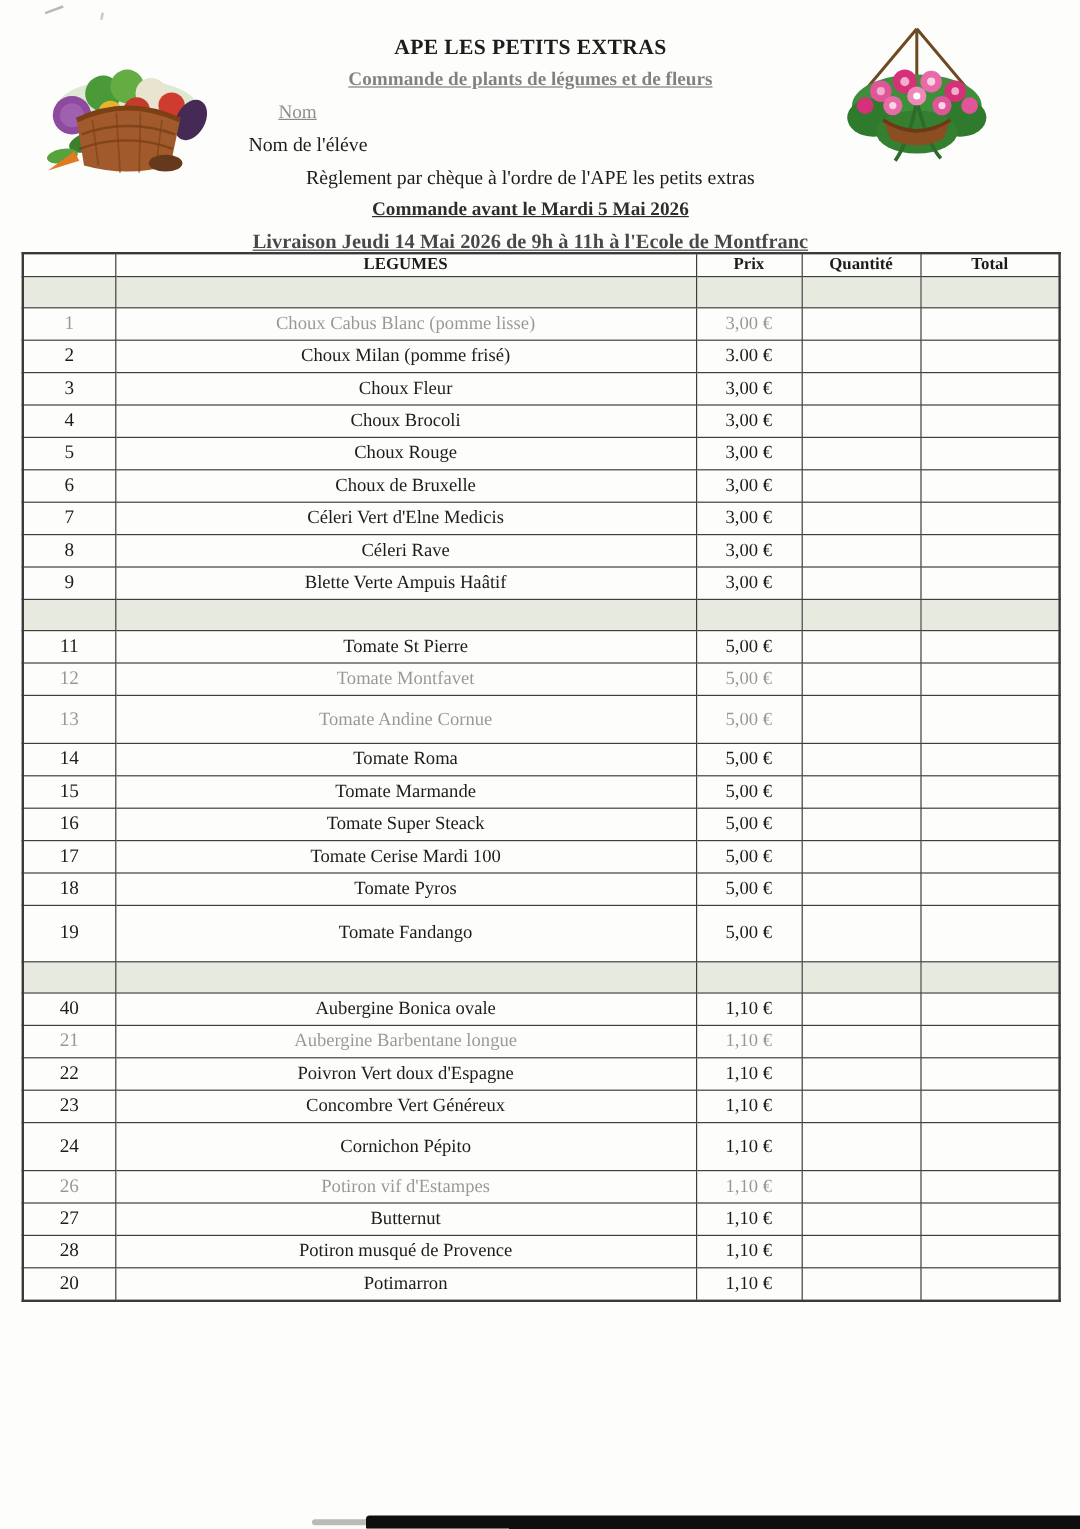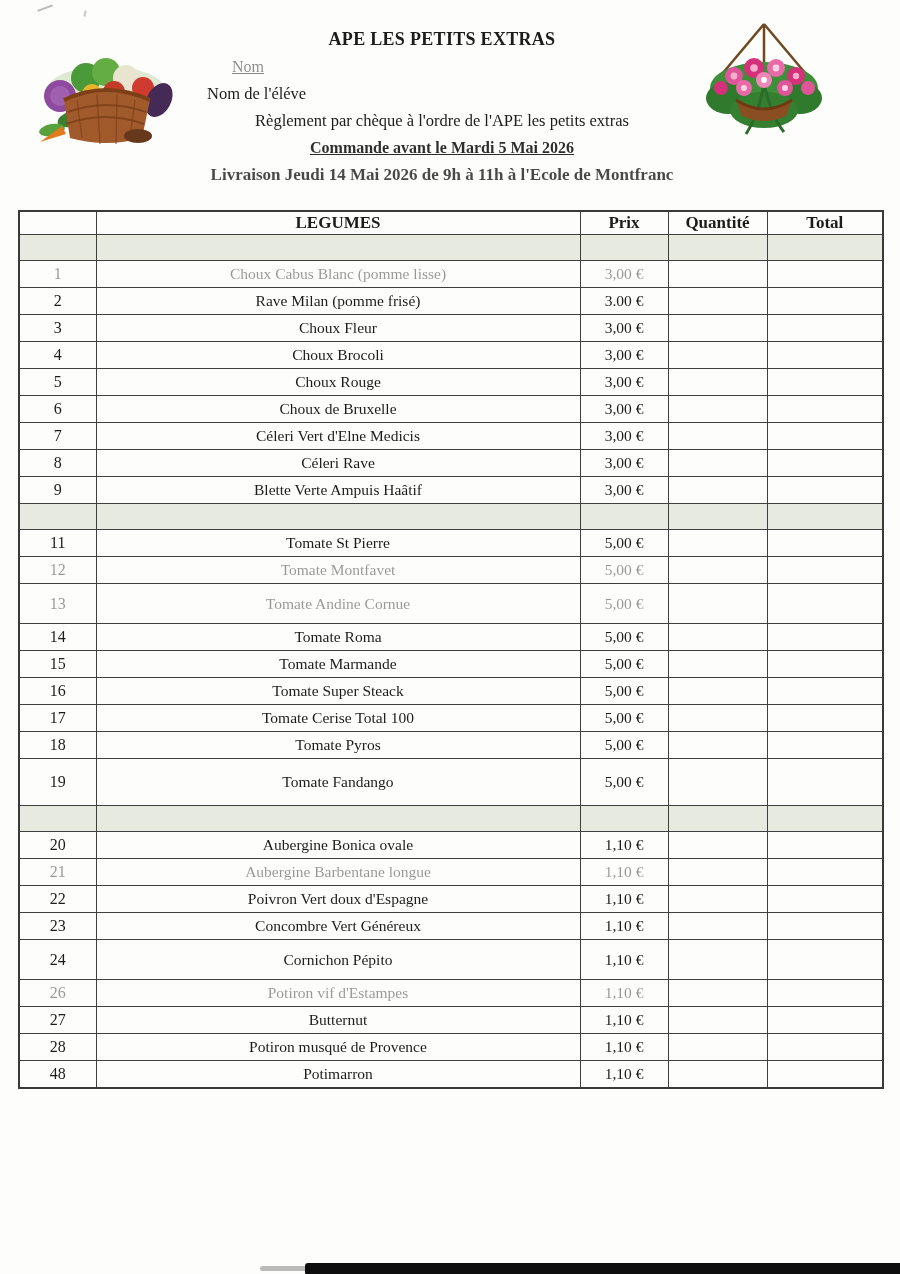--- a/index.html
+++ b/index.html
@@ -19,21 +19,21 @@
   }
   .header-text > div { line-height:27px; white-space:nowrap; }
   .doc-title   { font-size:18px; font-weight:bold; letter-spacing:.3px; }
   .doc-subtitle{ font-size:16px; font-weight:bold; text-decoration:underline;
                  opacity:.55; filter:blur(.3px); }
   .nom-line    { text-align:left; padding-left:232px; font-size:16px;
                  text-decoration:underline; opacity:.5; filter:blur(.3px); }
   .student-line{ text-align:left; padding-left:207px; font-size:16.5px; }
   .payment-line{ font-size:16.5px; }
   .deadline-line{ font-size:16px; font-weight:bold; text-decoration:underline; opacity:.92; }
-  .delivery-line{ font-size:17px; font-weight:bold; 
+  .delivery-line{ font-size:17px; font-weight:bold; text-decoration:underline;
                   opacity:.8; filter:blur(.2px); }
 
   .art { position:absolute; }
   .art-left  { top:34px;  left:22px; }
   .art-right { top:22px;  left:688px; }
 
   
   .scan-mark1 { position:absolute; top:7px; left:38px; width:16px; height:7px;
                 border-top:2px solid #8a8a8a; transform:rotate(-20deg); opacity:.6; }
   .scan-mark2 { position:absolute; top:11px; left:84px; width:6px; height:6px;
@@ -45,21 +45,21 @@
     border-collapse:collapse; table-layout:fixed;
     border:2px solid #3a3a3a;
   }
   .order th, .order td {
     border:1px solid #3f3f3f;
     text-align:center; vertical-align:middle;
     padding:1px 4px;
     font-size:15.5px;
     overflow:hidden; white-space:nowrap;
   }
-  .order thead th { height:15px; font-size:17px; font-weight:bold;margin-left:40px; }
+  .order thead th { height:15px; font-size:14px; font-weight:bold;margin-left:40px; }
   .order tbody td { height:27px; }
   tr.section-row td {
     background:#e7ebdf; height:26px;
     font-weight:bold; font-size:15.5px;
   }
   tr.faded td { opacity:.45; filter:blur(.4px); }
   td.num-cell { font-size:16px; }
   col.c-num   { width:77px;  }
   col.c-name  { width:484px; }
   col.c-price { width:88px;  }
@@ -129,20 +129,21 @@
       <circle cx="76" cy="58" r="3" fill="#ffffff"></circle>
     <circle cx="33" cy="66" r="7" fill="#d4317a"></circle>
     <circle cx="120" cy="66" r="7" fill="#e0559a"></circle>
     <path d="M48 78 Q76 96 104 78 L98 94 Q76 104 54 94 Z" fill="#8a4e22"></path>
     <path d="M48 78 Q76 96 104 78" stroke="#6e3a14" stroke-width="3" fill="none"></path>
   </svg>
 </div>
 
 <div class="header-text">
   <div class="doc-title">APE LES PETITS EXTRAS</div>
+  <div class="doc-subtitle">Commande de plants de légumes et de fleurs</div>
   <div class="nom-line">Nom</div>
   <div class="student-line">Nom de l'éléve</div>
   <div class="payment-line">Règlement par chèque à l'ordre de l'APE les petits extras</div>
   <div class="deadline-line">Commande avant le Mardi 5 Mai 2026</div>
   <div class="delivery-line">Livraison Jeudi 14 Mai 2026 de 9h à 11h à l'Ecole de Montfranc</div>
 </div>
 
 <table class="order">
   <colgroup>
     <col class="c-num">
@@ -170,21 +171,21 @@
       </tr>
       <tr class="faded">
         <td class="num-cell">1</td>
         <td class="name-cell">Choux Cabus Blanc (pomme lisse)</td>
         <td class="price-cell">3,00 €</td>
         <td class="qty-cell"></td>
         <td class="total-cell"></td>
       </tr>
       <tr>
         <td class="num-cell">2</td>
-        <td class="name-cell">Rave Milan (pomme frisé)</td>
+        <td class="name-cell">Choux Milan (pomme frisé)</td>
         <td class="price-cell">3.00 €</td>
         <td class="qty-cell"></td>
         <td class="total-cell"></td>
       </tr>
       <tr>
         <td class="num-cell">3</td>
         <td class="name-cell">Choux Fleur</td>
         <td class="price-cell">3,00 €</td>
         <td class="qty-cell"></td>
         <td class="total-cell"></td>
@@ -275,21 +276,21 @@
       </tr>
       <tr>
         <td class="num-cell">16</td>
         <td class="name-cell">Tomate Super Steack</td>
         <td class="price-cell">5,00 €</td>
         <td class="qty-cell"></td>
         <td class="total-cell"></td>
       </tr>
       <tr>
         <td class="num-cell">17</td>
-        <td class="name-cell">Tomate Cerise Total 100</td>
+        <td class="name-cell">Tomate Cerise Mardi 100</td>
         <td class="price-cell">5,00 €</td>
         <td class="qty-cell"></td>
         <td class="total-cell"></td>
       </tr>
       <tr>
         <td class="num-cell">18</td>
         <td class="name-cell">Tomate Pyros</td>
         <td class="price-cell">5,00 €</td>
         <td class="qty-cell"></td>
         <td class="total-cell"></td>
@@ -302,21 +303,21 @@
         <td class="total-cell"></td>
       </tr>
       <tr class="section-row">
         <td></td>
         <td></td>
         <td></td>
         <td></td>
         <td></td>
       </tr>
       <tr>
-        <td class="num-cell">20</td>
+        <td class="num-cell">40</td>
         <td class="name-cell">Aubergine Bonica ovale</td>
         <td class="price-cell">1,10 €</td>
         <td class="qty-cell"></td>
         <td class="total-cell"></td>
       </tr>
       <tr class="faded">
         <td class="num-cell">21</td>
         <td class="name-cell">Aubergine Barbentane longue</td>
         <td class="price-cell">1,10 €</td>
         <td class="qty-cell"></td>
@@ -358,21 +359,21 @@
         <td class="total-cell"></td>
       </tr>
       <tr>
         <td class="num-cell">28</td>
         <td class="name-cell">Potiron musqué de Provence</td>
         <td class="price-cell">1,10 €</td>
         <td class="qty-cell"></td>
         <td class="total-cell"></td>
       </tr>
       <tr>
-        <td class="num-cell">48</td>
+        <td class="num-cell">20</td>
         <td class="name-cell">Potimarron</td>
         <td class="price-cell">1,10 €</td>
         <td class="qty-cell"></td>
         <td class="total-cell"></td>
       </tr>
     </tbody>
 </table>
 
 <div class="bottom-bar-fade"></div>
 <div class="bottom-bar"></div>

